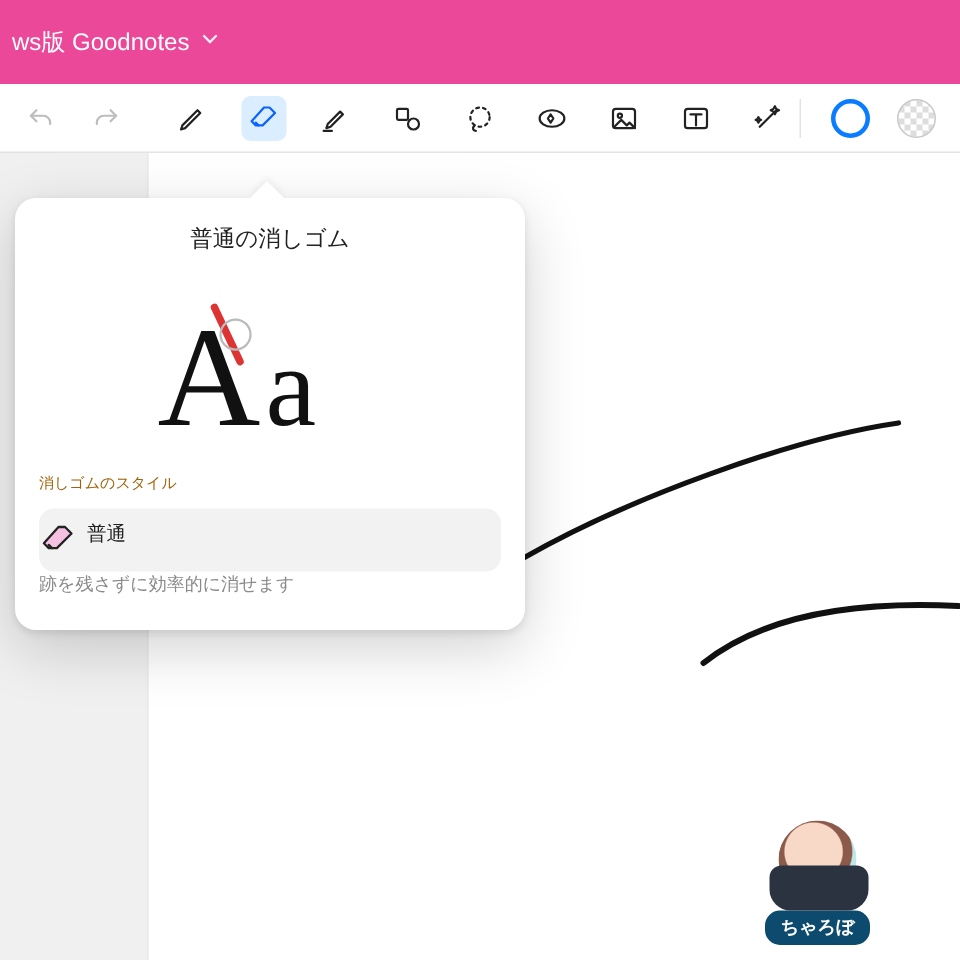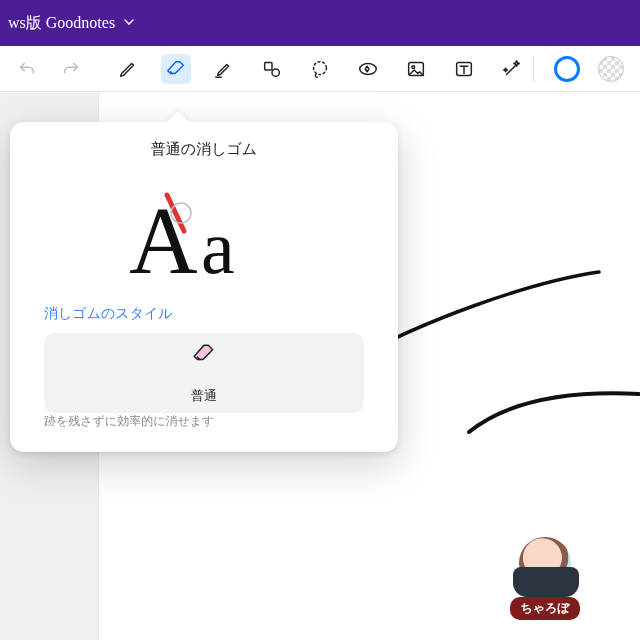--- a/index.html
+++ b/index.html
@@ -1,49 +1,49 @@
 <!DOCTYPE html>
 <html><head>
 <meta charset="utf-8">
 <style>
   * { box-sizing: border-box; margin: 0; padding: 0; }
   body { font-family: -apple-system, "Hiragino Sans", sans-serif; width: 640px; height: 640px; overflow: hidden; background: #fff; }
-  .titlebar { background: #4c1d95; color: #fff; height: 46px; display: flex; align-items: center; padding: 0 8px; font-size: 16px; font-family: Liberation Serif, serif; }
+  .titlebar { background: #ec4899; color: #fff; height: 56px; display: flex; align-items: center; padding: 0 8px; font-size: 16px; }
   .titlebar .chev { margin-left: 8px; opacity: .9; }
   .toolbar { height: 46px; border-bottom: 1px solid #e3e3e3; background: #fff; display: flex; align-items: center; padding: 0 6px; position: relative; }
   .toolbar .left { display: flex; gap: 14px; padding-left: 6px; }
   .toolbar .tools { position: absolute; left: 50%; transform: translateX(-50%); display: flex; gap: 18px; align-items: center; }
   .toolbar .right { margin-left: auto; display: flex; gap: 18px; align-items: center; padding-right: 10px; border-left: 1px solid #e3e3e3; padding-left: 20px; }
   .tbtn { width: 30px; height: 30px; display: flex; align-items: center; justify-content: center; border-radius: 6px; cursor: pointer; color: #222; }
   .tbtn svg { width: 22px; height: 22px; stroke: #222; fill: none; stroke-width: 1.6; stroke-linecap: round; stroke-linejoin: round; }
   .tbtn.dim svg { stroke: #bdbdbd; }
   .tbtn.active { background: #dbeeff; }
   .tbtn.active svg { stroke: #0a63ff; }
   .color-swatch { width: 26px; height: 26px; border-radius: 50%; }
   .swatch-ring { border: 3px solid #0a7cff; background: #fff; }
   .swatch-check { background-image: repeating-conic-gradient(#ddd 0 25%, #fff 0 50%); background-size: 8px 8px; border: 1px solid #c8c8c8; }
   .canvas-area { position: relative; width: 640px; height: 548px; background: #f0f0f0; }
   .page { position: absolute; left: 98px; top: 0; right: 0; bottom: 0; background: #fff; border-left: 1px solid #e8e8e8; }
   .page svg.strokes { position: absolute; inset: 0; width: 100%; height: 100%; }
-  .popover { position: absolute; left: 10px; top: 30px; width: 388px; background: #fff; border-radius: 14px; box-shadow: 0 12px 40px rgba(0,0,0,.18), 0 2px 6px rgba(0,0,0,.1); padding: 18px 34px 22px; }
+  .popover { position: absolute; left: 10px; top: 30px; width: 340px; background: #fff; border-radius: 14px; box-shadow: 0 12px 40px rgba(0,0,0,.18), 0 2px 6px rgba(0,0,0,.1); padding: 18px 16px 22px; }
   .popover::before { content: ""; position: absolute; top: -8px; left: 160px; width: 16px; height: 16px; background: #fff; transform: rotate(45deg); box-shadow: -2px -2px 4px rgba(0,0,0,.05); }
   .popover h3 { text-align: center; font-size: 15px; font-weight: 500; color: #222; }
   .preview { display: flex; justify-content: center; margin: 24px 0 12px; }
   .preview svg { width: 150px; height: 110px; }
-  .section-label { font-size: 14px; color: #3b82f6; margin: 4px 0 10px; }
+  .section-label { font-size: 10px; color: #a16207; margin: 4px 0 10px; }
   .styles { display: flex; gap: 8px; }
-  .style-opt { flex: 1; display: flex; flex-direction: column; align-items: center; gap: 20px; padding: 8px 0; border-radius: 10px; cursor: pointer; }
+  .style-opt { flex: 1; display: flex; flex-direction: row; align-items: flex-start; gap: 6px; padding: 8px 0; border-radius: 10px; cursor: pointer; }
   .style-opt.selected { background: #f2f2f2; }
   .style-opt svg { width: 26px; height: 26px; stroke: #222; fill: none; stroke-width: 1.4; stroke-linecap: round; stroke-linejoin: round; }
   .style-opt span { font-size: 13px; color: #222; }
   .hint { font-size: 12px; color: #8a8a8a; }
   .avatar { position: absolute; right: 50px; bottom: 20px; width: 90px; text-align: center; }
   .avatar .face { width: 52px; height: 52px; border-radius: 50%; background: radial-gradient(circle at 45% 40%, #f8d9c8 45%, #8b5a4a 47% 60%, transparent 62%), #bfe7ea; margin: 0 auto; position: relative; }
   .avatar .face::after { content: ""; position: absolute; left: -6px; top: 30px; width: 66px; height: 30px; background: #2b3340; border-radius: 8px 8px 14px 14px; }
-  .avatar .name { display: inline-block; background: #7f1d1d; color: #fff; font-size: 12px; font-weight: 700; padding: 3px 10px; border-radius: 10px; margin-top: 8px; }
+  .avatar .name { display: inline-block; background: #0c4a6e; color: #fff; font-size: 12px; font-weight: 700; padding: 3px 10px; border-radius: 10px; margin-top: 8px; }
 </style>
 </head>
 <body>
 
 <div class="titlebar">
   <span>ws版 Goodnotes</span>
   <span class="chev">
     <svg width="12" height="12" viewBox="0 0 12 12">
         <path d="M2 4l4 4 4-4" stroke="#fff" fill="none" stroke-width="1.6" stroke-linecap="round"></path>
       </svg>

